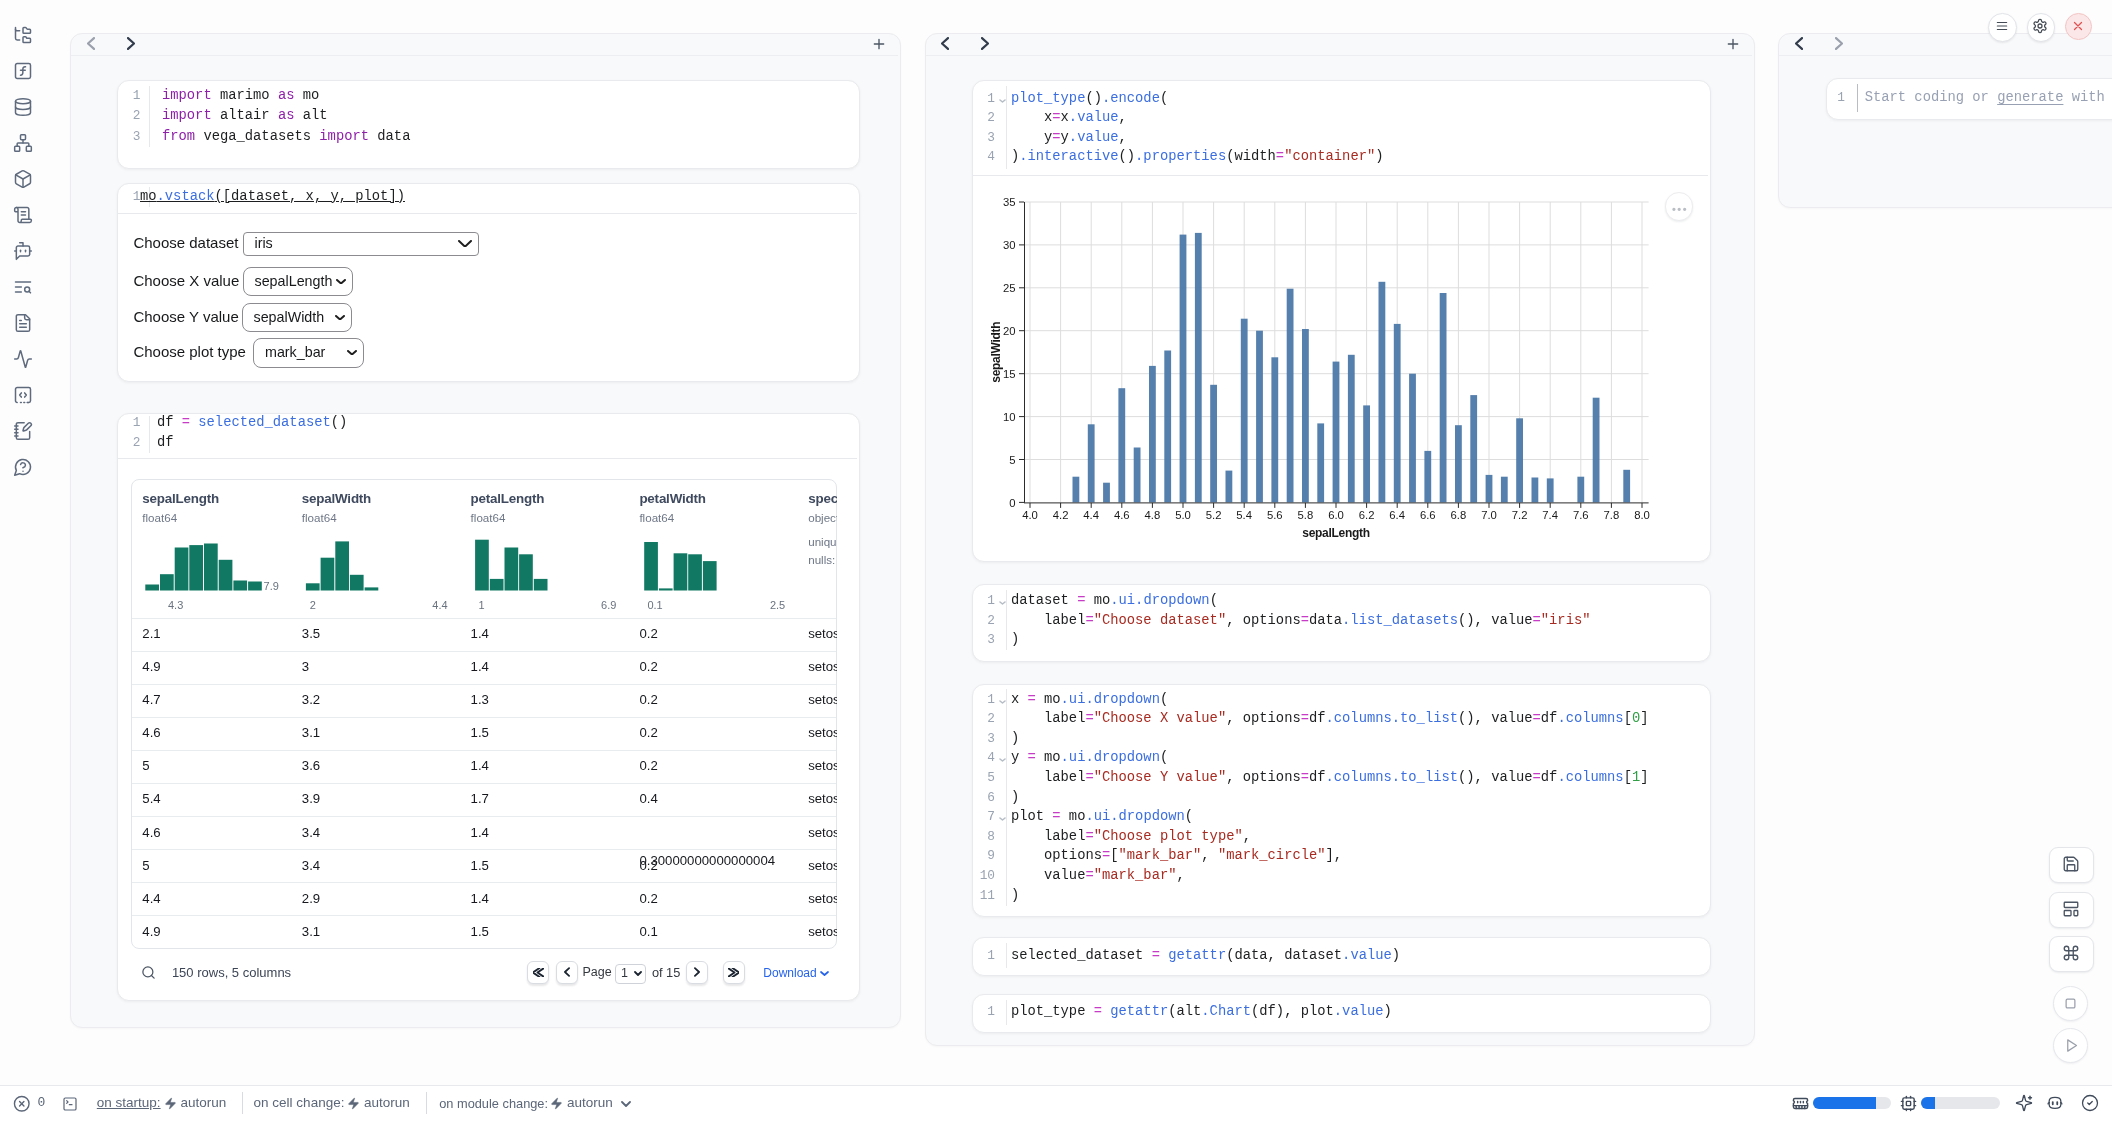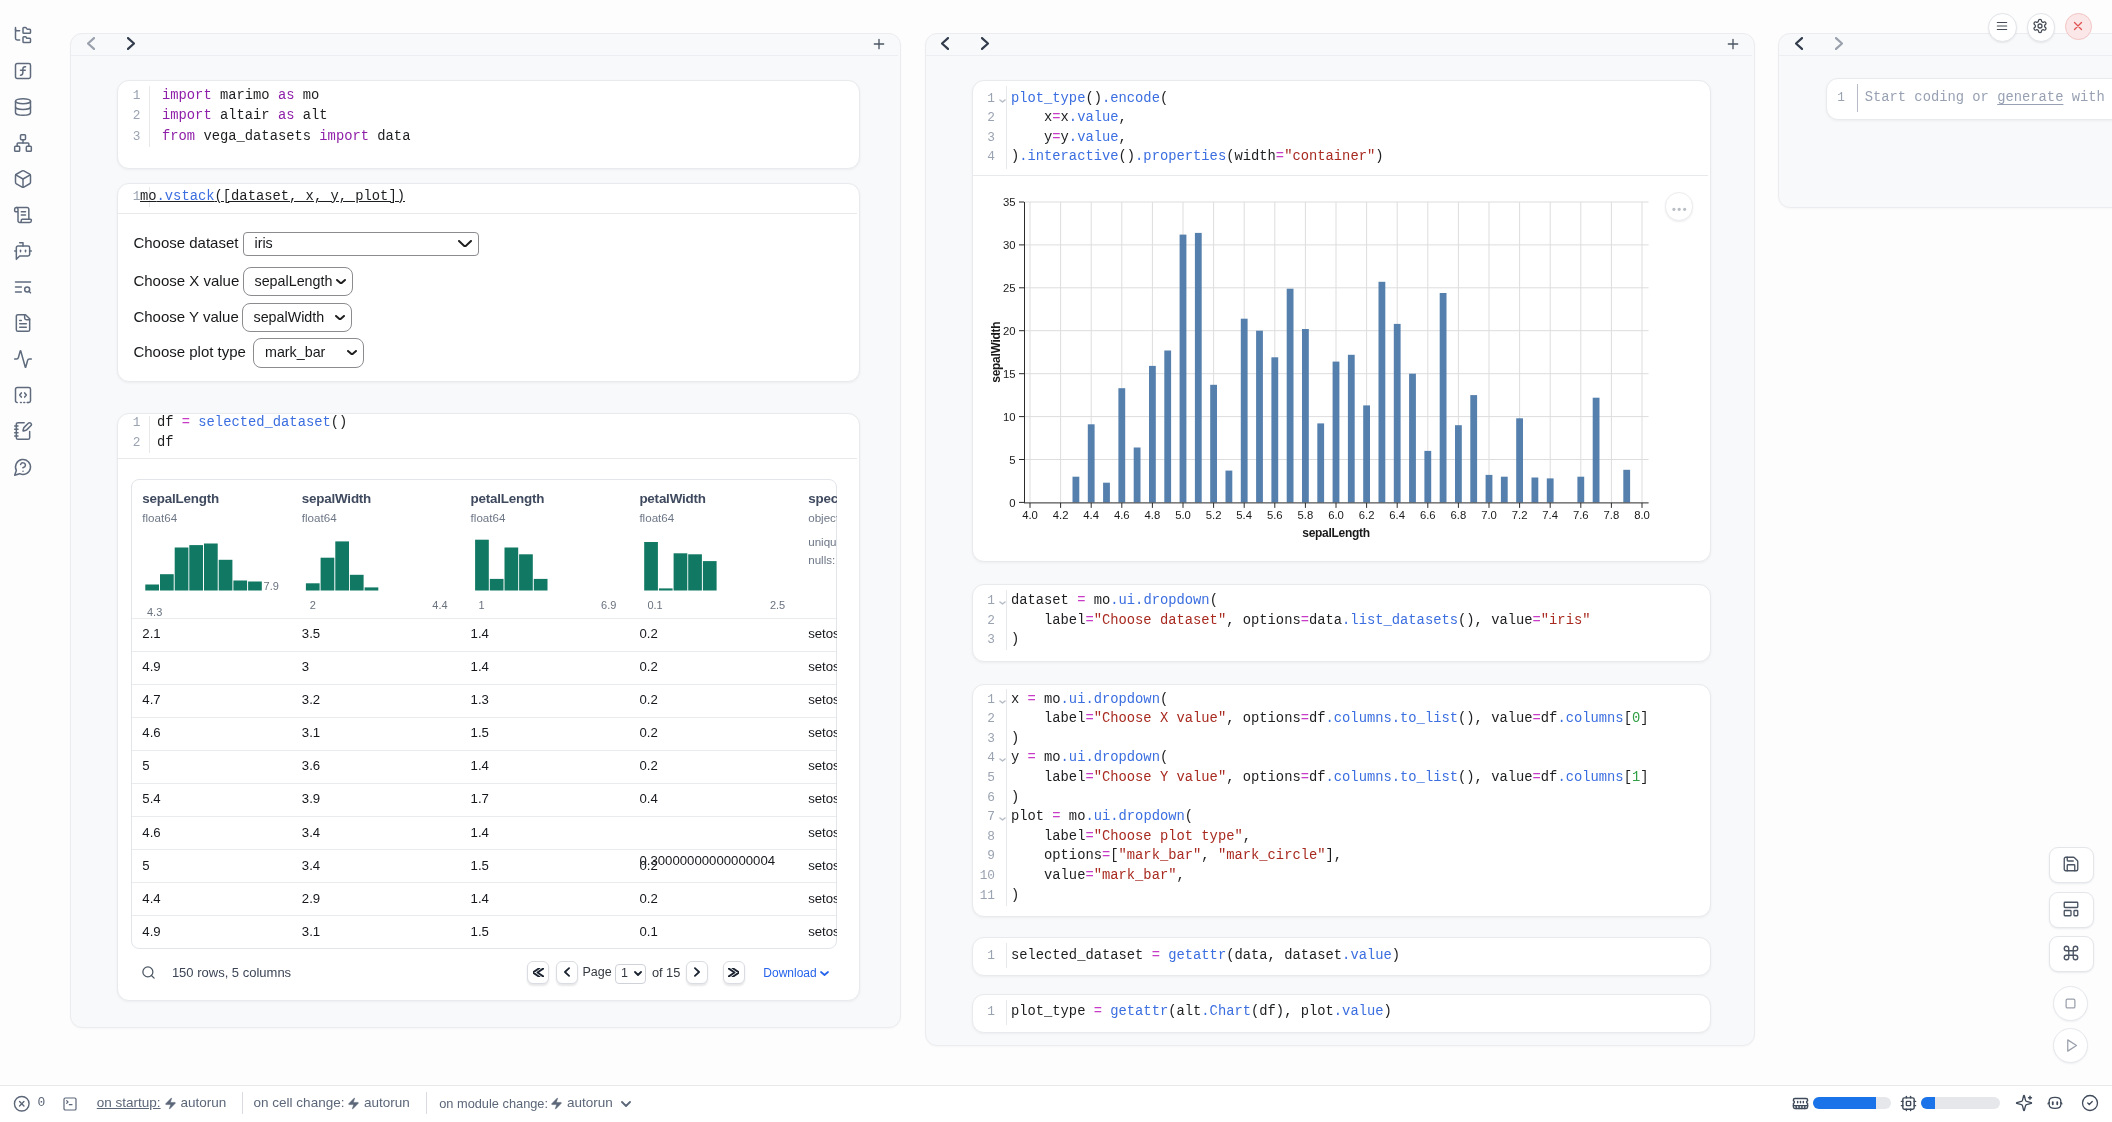--- a/index.html
+++ b/index.html
@@ -108,21 +108,21 @@
     <rect x="489.8" y="578.9" width="13.7" height="11.6" fill="#107863"></rect>
     <rect x="504.5" y="547.5" width="13.7" height="43.0" fill="#107863"></rect>
     <rect x="519.1" y="554.3" width="13.7" height="36.2" fill="#107863"></rect>
     <rect x="533.8" y="578.9" width="13.7" height="11.6" fill="#107863"></rect>
     <rect x="644.2" y="542.0" width="13.7" height="48.5" fill="#107863"></rect>
     <rect x="658.9" y="588.4" width="13.7" height="2.1" fill="#107863"></rect>
     <rect x="673.6" y="553.3" width="13.7" height="37.2" fill="#107863"></rect>
     <rect x="688.2" y="554.3" width="13.7" height="36.2" fill="#107863"></rect>
     <rect x="702.9" y="561.1" width="13.7" height="29.4" fill="#107863"></rect>
   </svg>
-<div style="position:absolute;top:598.5px;font:400 11px/13.8px 'Liberation Sans', sans-serif;color:#69727f;white-space:pre;left:147px;margin-top:7px;">4.3</div>
+<div style="position:absolute;top:598.5px;font:400 11px/13.8px 'Liberation Sans', sans-serif;color:#69727f;white-space:pre;left:168px;">4.3</div>
 <div style="position:absolute;top:566px;font:400 11px/13.8px 'Liberation Sans', sans-serif;color:#69727f;white-space:pre;right:1833.2px;margin-top:14px;">7.9</div>
 <div style="position:absolute;top:598.5px;font:400 11px/13.8px 'Liberation Sans', sans-serif;color:#69727f;white-space:pre;left:309.8px;">2</div>
 <div style="position:absolute;top:598.5px;font:400 11px/13.8px 'Liberation Sans', sans-serif;color:#69727f;white-space:pre;right:1664.4px;">4.4</div>
 <div style="position:absolute;top:598.5px;font:400 11px/13.8px 'Liberation Sans', sans-serif;color:#69727f;white-space:pre;left:478.6px;">1</div>
 <div style="position:absolute;top:598.5px;font:400 11px/13.8px 'Liberation Sans', sans-serif;color:#69727f;white-space:pre;right:1495.6px;">6.9</div>
 <div style="position:absolute;top:598.5px;font:400 11px/13.8px 'Liberation Sans', sans-serif;color:#69727f;white-space:pre;left:647.4px;">0.1</div>
 <div style="position:absolute;top:598.5px;font:400 11px/13.8px 'Liberation Sans', sans-serif;color:#69727f;white-space:pre;right:1326.8px;">2.5</div>
 <div style="position:absolute;left:132.0px;top:617.5px;width:704.0px;height:1px;background:#e9ecef;"></div>
 <div style="position:absolute;top:625.9px;font:400 13.2px/16.5px 'Liberation Sans', sans-serif;color:#16181d;white-space:pre;left:142.3px;">2.1</div>
 <div style="position:absolute;top:625.9px;font:400 13.2px/16.5px 'Liberation Sans', sans-serif;color:#16181d;white-space:pre;left:301.8px;">3.5</div>

